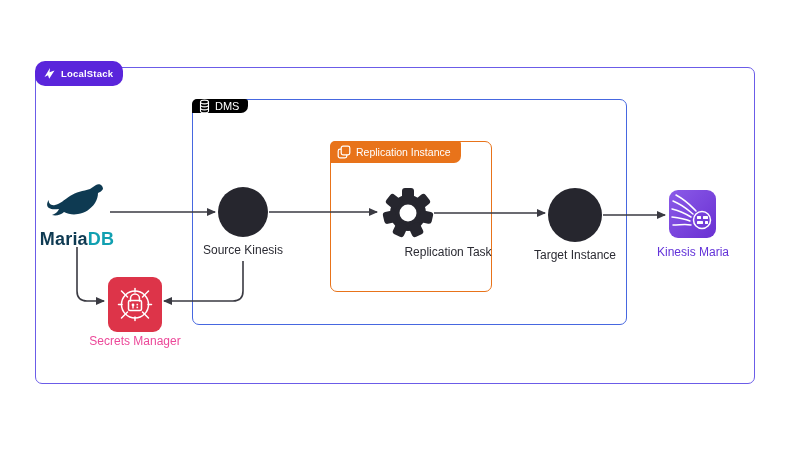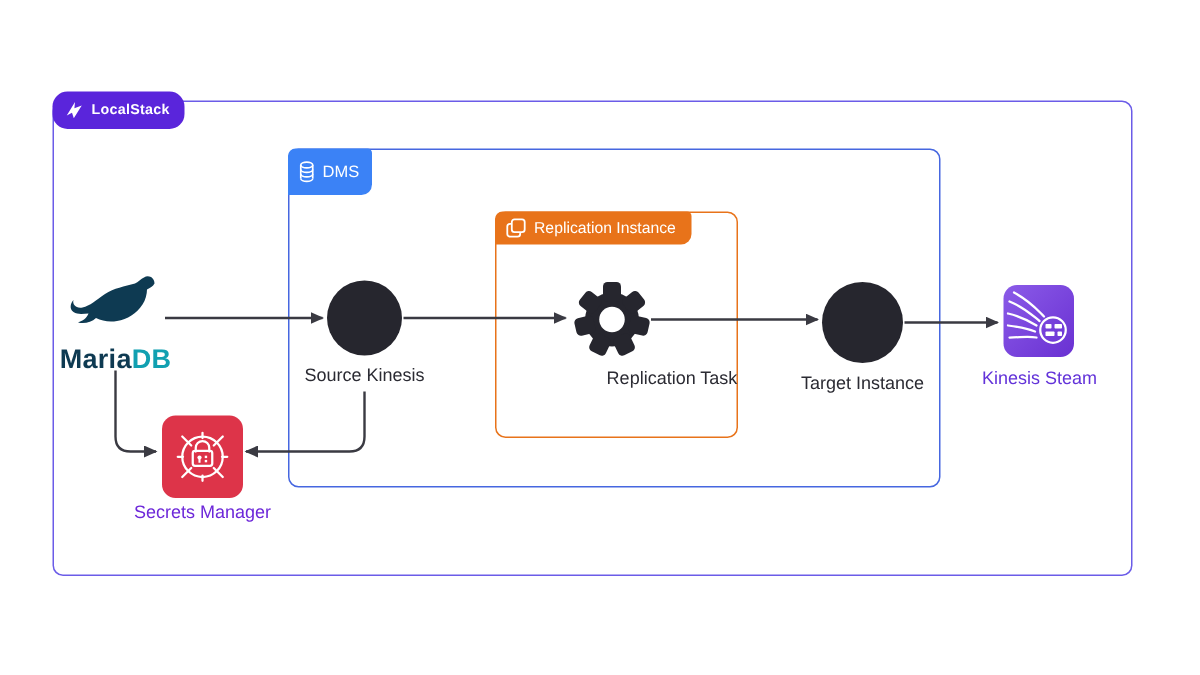--- a/index.html
+++ b/index.html
@@ -14,36 +14,36 @@
 
   .badge{
     position:absolute;display:flex;align-items:center;gap:5px;color:#fff;
     box-sizing:border-box;white-space:nowrap;
   }
   .ls-badge{
     left:35px;top:61px;height:25px;padding:0 10px 0 8px;background:#5A25DB;
     border-radius:10px;font-size:9.5px;font-weight:bold;letter-spacing:.2px;
   }
   .dms-badge{
-    left:192px;top:99px;height:31px;padding:0 9px 0 7px;background:#3b82f6;
+    left:192px;top:99px;height:14px;padding:0 9px 0 7px;background:#000000;
     border-radius:5px 3px 7px 0;font-size:11px;
   }
   .ri-badge{
     left:330px;top:141px;height:22px;padding:0 10px 0 7px;background:#E8731A;
     border-radius:5px 3px 7px 0;font-size:10.5px;
   }
 
   .label{
     position:absolute;transform:translateX(-50%);white-space:nowrap;
     font-size:12px;color:#2B2B33;
   }
   .mariadb-label{font-size:18px;font-weight:bold;color:#0E3A52;letter-spacing:.2px;}
   .mariadb-label .db{color:#11A0B1;}
   .kinesis-label{color:#6333D9;}
-  .secrets-label{color:#6d28d9;}
+  .secrets-label{color:#ec4899;}
 
   svg.layer{position:absolute;left:0;top:0;}
 </style>
 </head>
 <body>
 
 <div class="canvas">
 
   <div class="box outer-box"></div>
   <div class="box dms-box"></div>
@@ -174,17 +174,17 @@
   </div>
 
   <div class="label mariadb-label" style="left:77px;top:229px;"><span>Maria</span><span class="db">DB</span></div>
 
   <div class="label" style="left:243px;top:243px;">Source Kinesis</div>
 
   <div class="label" style="left:408px;top:245px;margin-left:40px;">Replication Task</div>
 
   <div class="label" style="left:575px;top:248px;">Target Instance</div>
 
-  <div class="label kinesis-label" style="left:693px;top:245px;">Kinesis Steam</div>
+  <div class="label kinesis-label" style="left:693px;top:245px;">Kinesis Maria</div>
 
   <div class="label secrets-label" style="left:135px;top:334px;">Secrets Manager</div>
 
 </div>
 
 </body></html>

